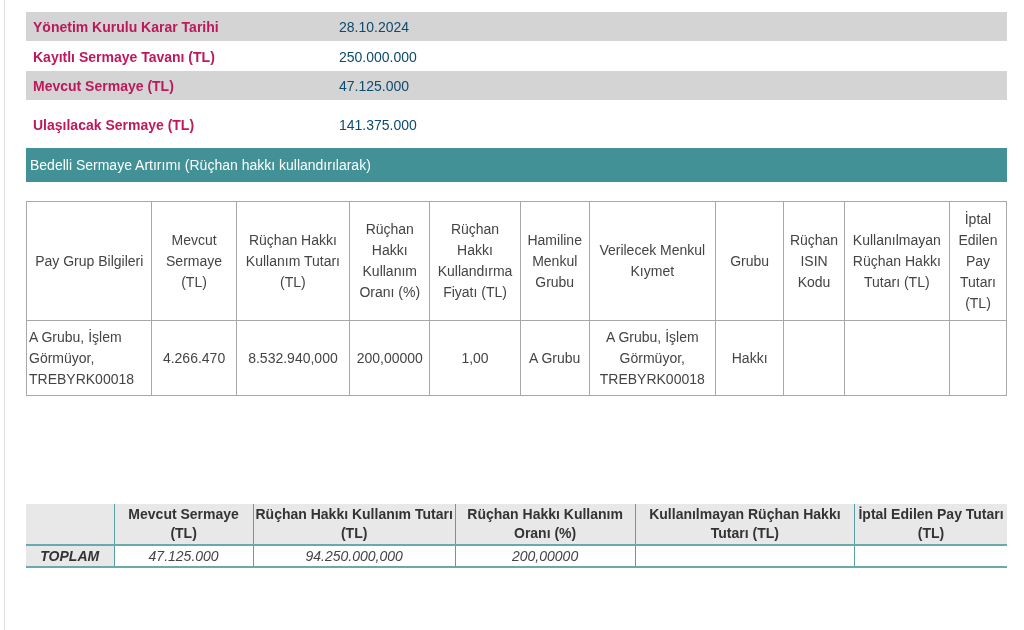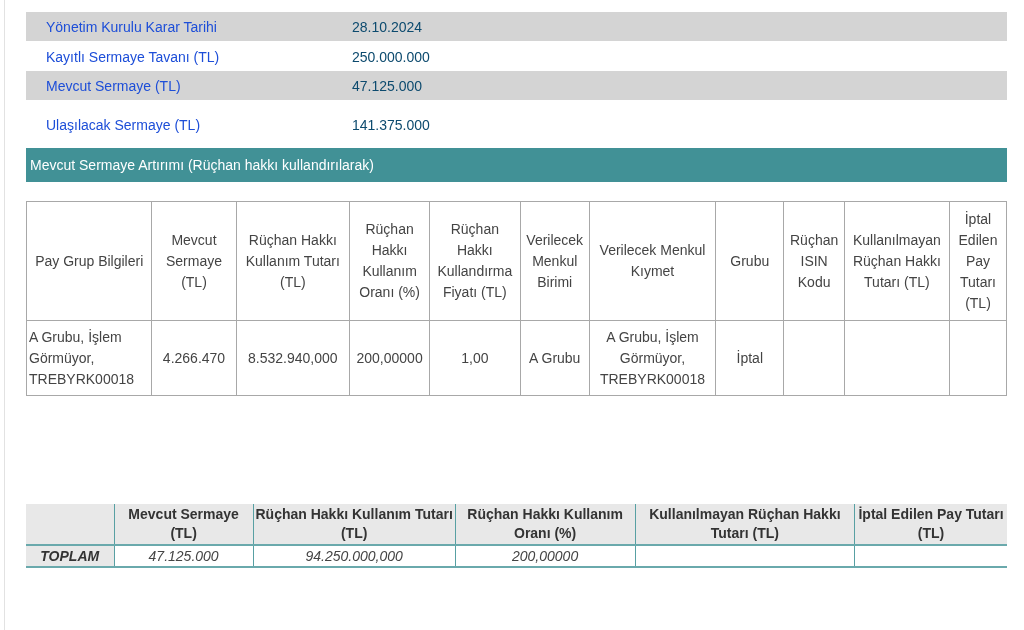--- a/index.html
+++ b/index.html
@@ -6,21 +6,21 @@
   body {
     width: 1024px; height: 630px; overflow: hidden; position: relative;
     font-family: "Liberation Sans", sans-serif; color: #333333; font-size: 14px;
   }
   .left-rule { position: absolute; left: 4px; top: 0; width: 1px; height: 630px; background: #e2e2e2; }
   .viewport { position: absolute; left: 26px; top: 0; width: 981px; height: 630px; overflow: hidden; }
 
   
   .kv { position: absolute; left: 0; width: 981px; height: 29px; display: flex; align-items: center; }
   .kv.shaded { background: #d4d4d4; }
-  .kv .k { width: 306px; padding-left: 20px; font-weight: normal; color: #1d4ed8; font-size: 14px; }
+  .kv .k { width: 306px; padding-left: 7px; font-weight: bold; color: #be185d; font-size: 14px; }
   .kv .v { color: #0c4a6e; font-size: 14px; }
 
   .section-bar {
     position: absolute; left: 0; top: 148px; width: 981px; height: 34px;
     background: #419196; color: #ffffff; display: flex; align-items: center;
     padding-left: 4px; box-sizing: border-box; font-size: 14px;
   }
 
   
   table.main {
@@ -70,21 +70,21 @@
   </div>
   <div class="kv shaded" style="top:71px">
     <span class="k">Mevcut Sermaye (TL)</span>
     <span class="v">47.125.000</span>
   </div>
   <div class="kv" style="top:110px">
     <span class="k">Ulaşılacak Sermaye (TL)</span>
     <span class="v">141.375.000</span>
   </div>
 
-  <div class="section-bar">Mevcut Sermaye Artırımı (Rüçhan hakkı kullandırılarak)</div>
+  <div class="section-bar">Bedelli Sermaye Artırımı (Rüçhan hakkı kullandırılarak)</div>
 
   <table class="main">
     <colgroup>
       <col style="width:129px">
         <col style="width:88px">
         <col style="width:118px">
         <col style="width:82px">
       <col style="width:93px">
         <col style="width:71px">
         <col style="width:130px">
@@ -93,38 +93,38 @@
         <col style="width:108px">
         <col style="width:60px">
     </colgroup>
     <thead>
       <tr>
         <th>Pay Grup Bilgileri</th>
         <th>Mevcut Sermaye (TL)</th>
         <th>Rüçhan Hakkı Kullanım Tutarı (TL)</th>
         <th>Rüçhan Hakkı Kullanım Oranı (%)</th>
         <th>Rüçhan Hakkı Kullandırma Fiyatı (TL)</th>
-        <th>Verilecek Menkul Birimi</th>
+        <th>Hamiline Menkul Grubu</th>
         <th>Verilecek Menkul Kıymet</th>
         <th>Grubu</th>
         <th>Rüçhan ISIN Kodu</th>
         <th>Kullanılmayan Rüçhan Hakkı Tutarı (TL)</th>
         <th>İptal Edilen Pay Tutarı (TL)</th>
       </tr>
     </thead>
     <tbody>
       <tr>
         <td class="first">A Grubu, İşlem Görmüyor, TREBYRK00018</td>
         <td>4.266.470</td>
         <td>8.532.940,000</td>
         <td>200,00000</td>
         <td>1,00</td>
         <td>A Grubu</td>
         <td>A Grubu, İşlem Görmüyor, TREBYRK00018</td>
-        <td>İptal</td>
+        <td>Hakkı</td>
         <td></td>
         <td></td>
         <td></td>
       </tr>
     </tbody>
   </table>
 
   <table class="sum">
     <colgroup>
       <col style="width:90px">

